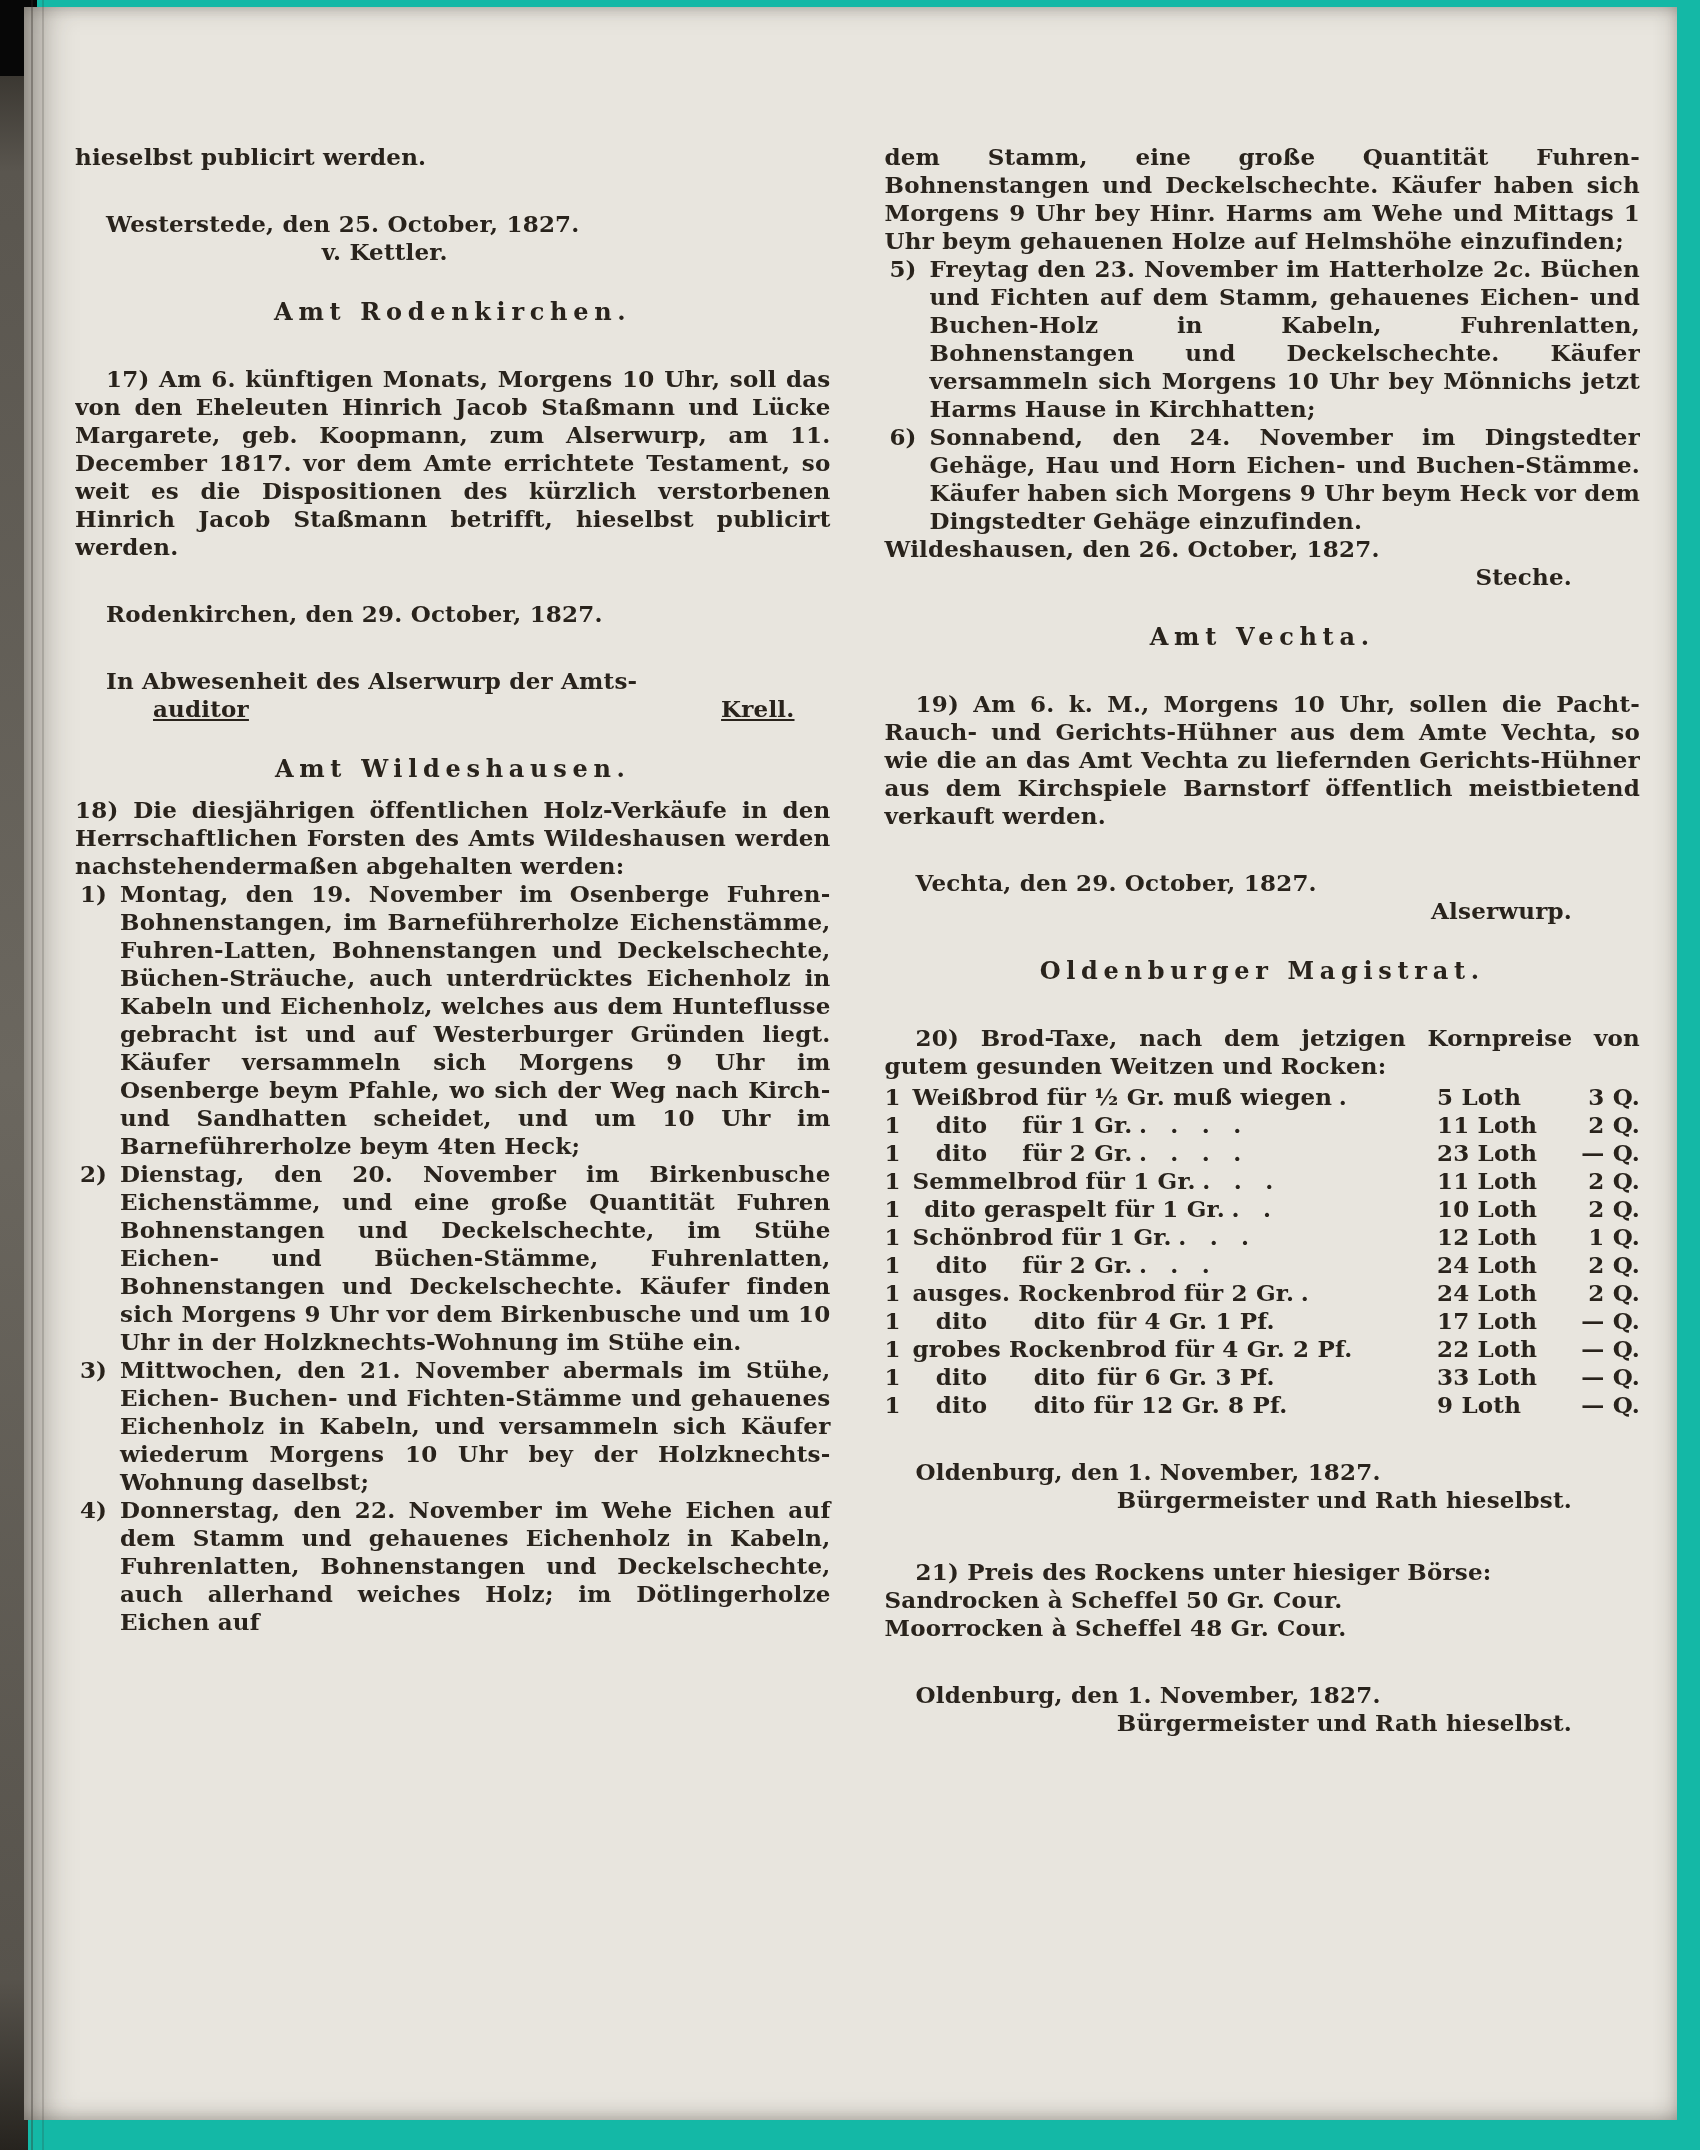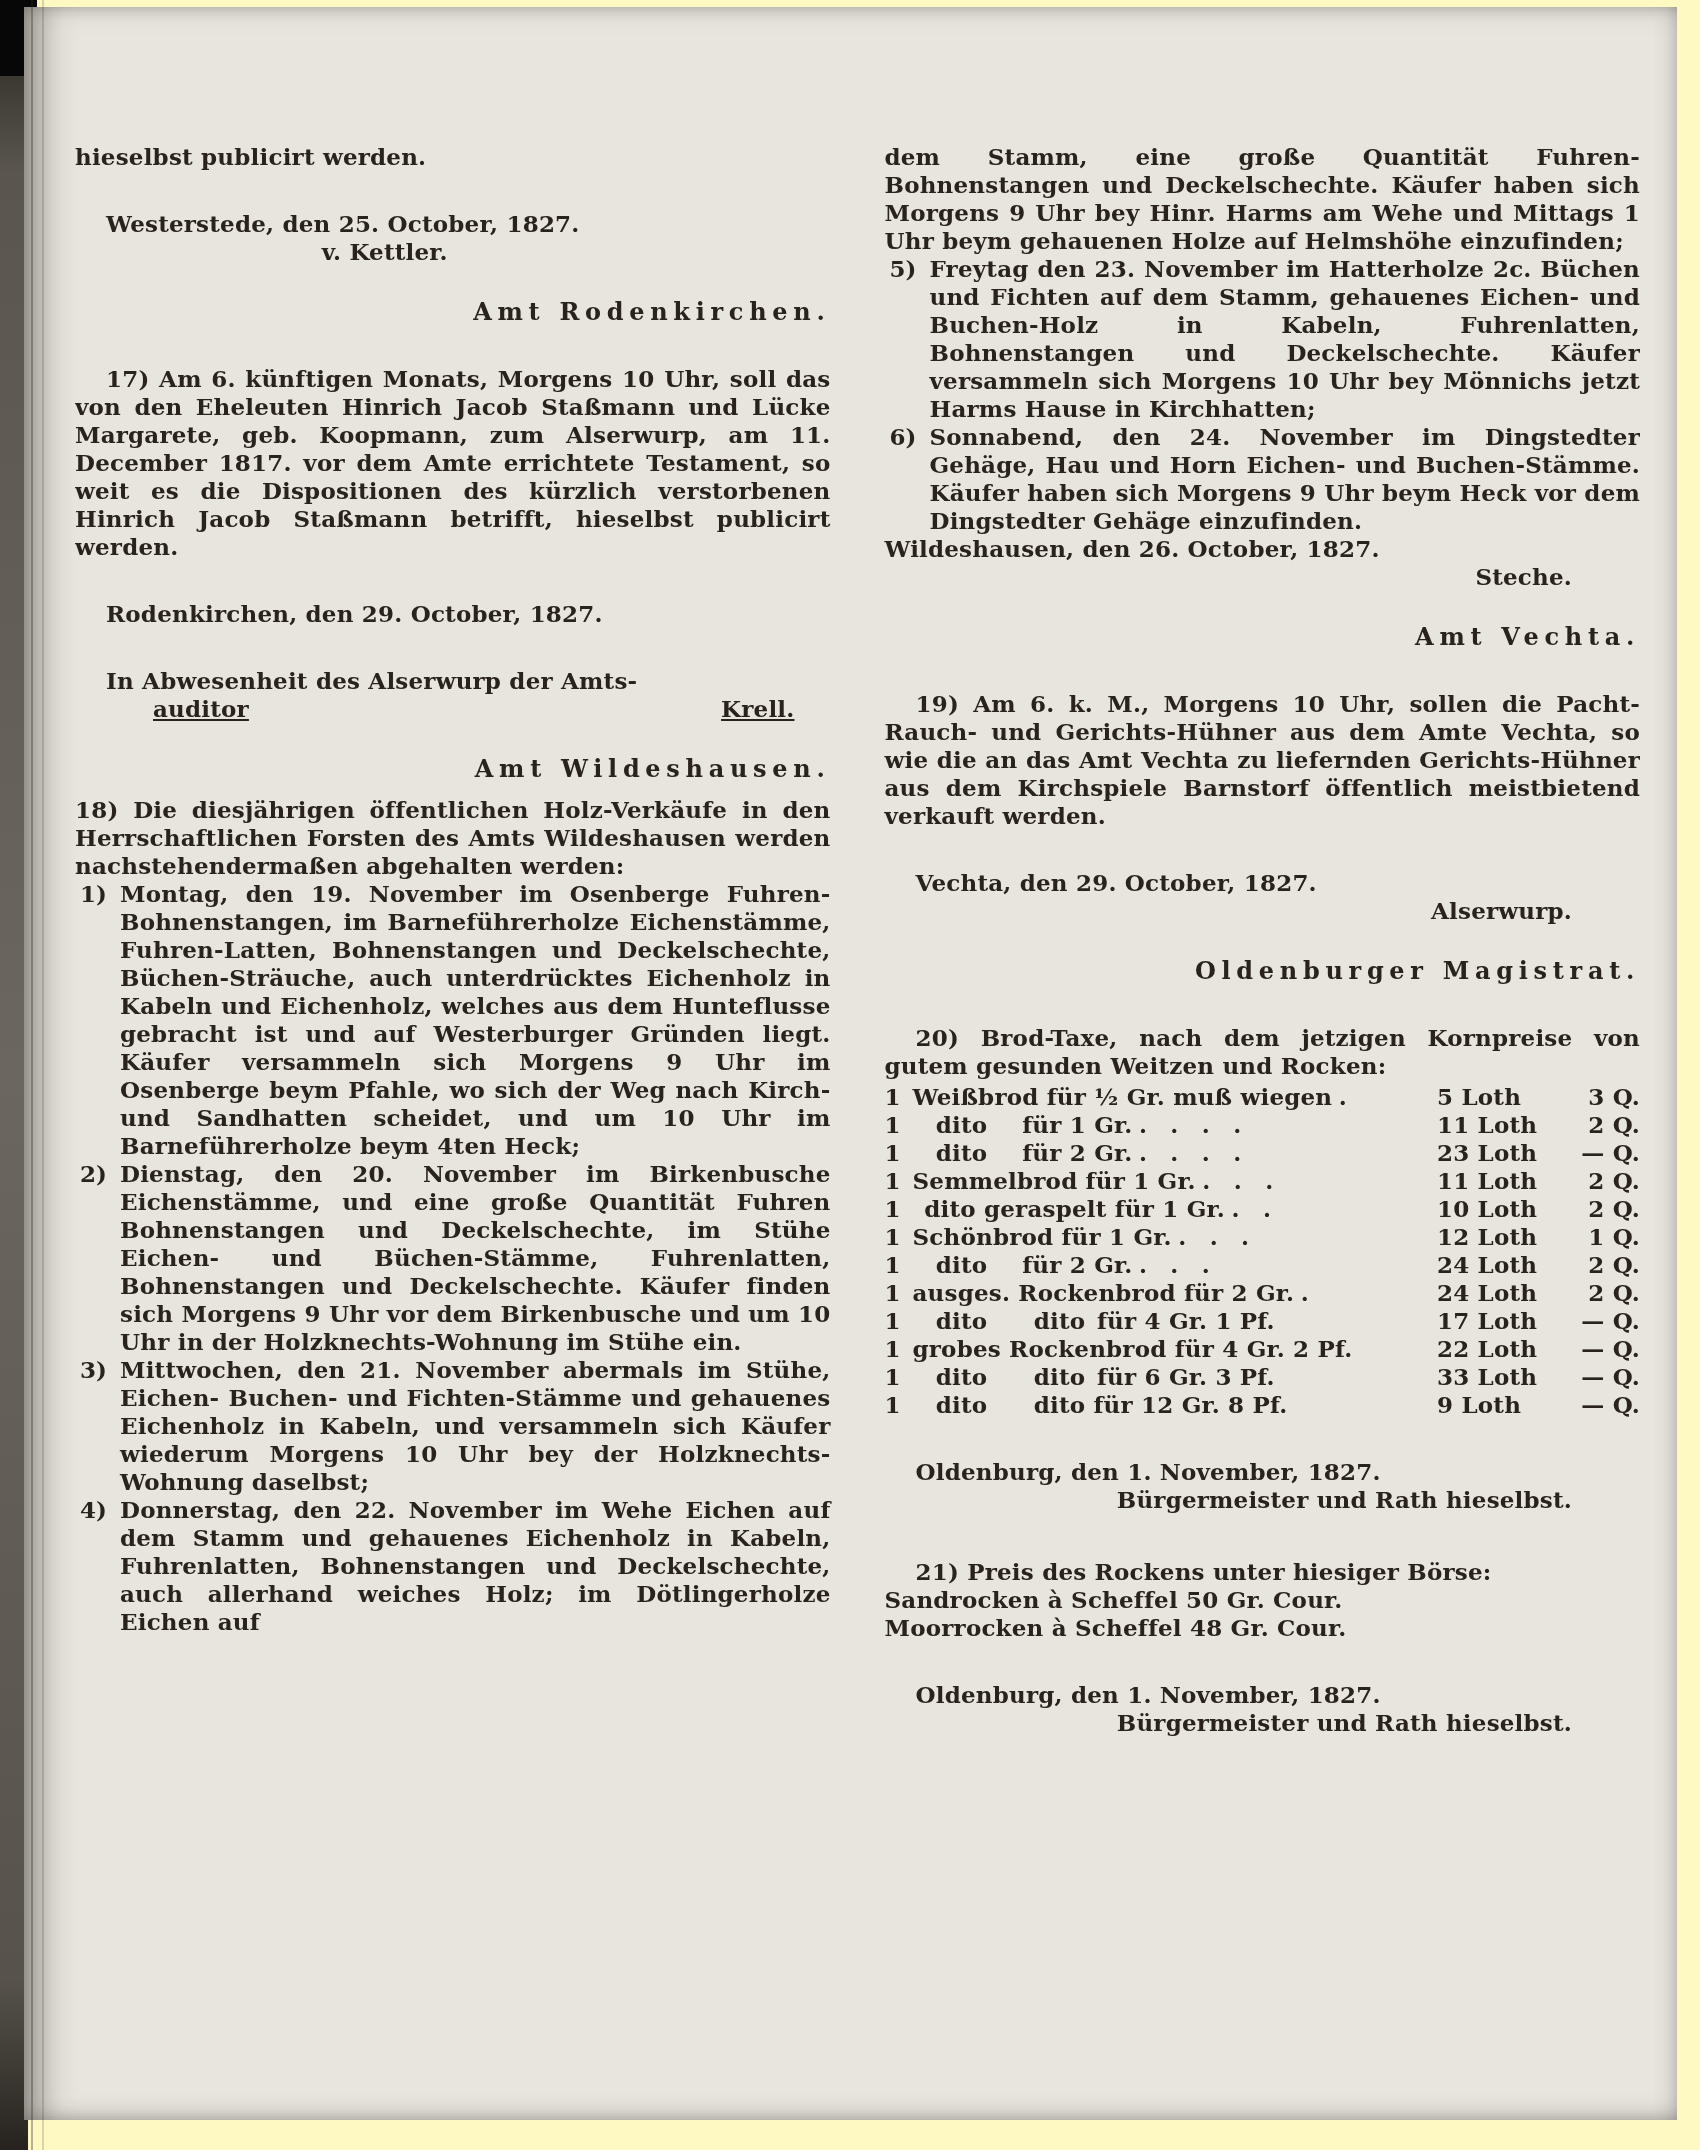--- a/index.html
+++ b/index.html
@@ -1,21 +1,21 @@
 <!DOCTYPE html>
 <html lang="de" style="font-size:13px"><head>
 <meta charset="utf-8">
 <style>
   * { margin: 0; padding: 0; box-sizing: border-box; }
   html, body { background: #7e7e7e; }
   .scan {
     position: relative;
     width: 1700px;
     height: 2151px;
-    background: #fef9c3;
+    background: #14b8a6;
     overflow: hidden;
     font-family: "DejaVu Serif", "Liberation Serif", serif;
   }
   .left-edge {
     position: absolute; left: 0; top: 0; bottom: 0; width: 28px;
     background: linear-gradient(180deg, #23201b 0%, #5a564f 8%, #6b675f 50%, #57534c 92%, #26231e 100%);
   }
   .black-corner {
     position: absolute; left: 0; top: 0; width: 37px; height: 76px;
     background: #070707;
@@ -52,21 +52,21 @@
     letter-spacing: 0.2px;
   }
   .para { margin: 0; }
   .indent { text-indent: 31px; margin-top: 39px; }
   .heading {
     font-size: 24px;
     letter-spacing: 5.7px;
     font-weight: bold;
     margin-top: 32px;
     margin-bottom: 13px;
-    text-align: right;
+    text-align: center;
   }
   .sig-center { text-align: center; padding-right: 18%; }
   .sig-right  { text-align: right; padding-right: 9%; }
   .sig-row {
     display: flex; justify-content: space-between;
     padding-left: 78px; padding-right: 36px; text-decoration: underline;
   }
   .sched-item { display: flex; }
   .sched-item .num {
     flex: 0 0 45px;

